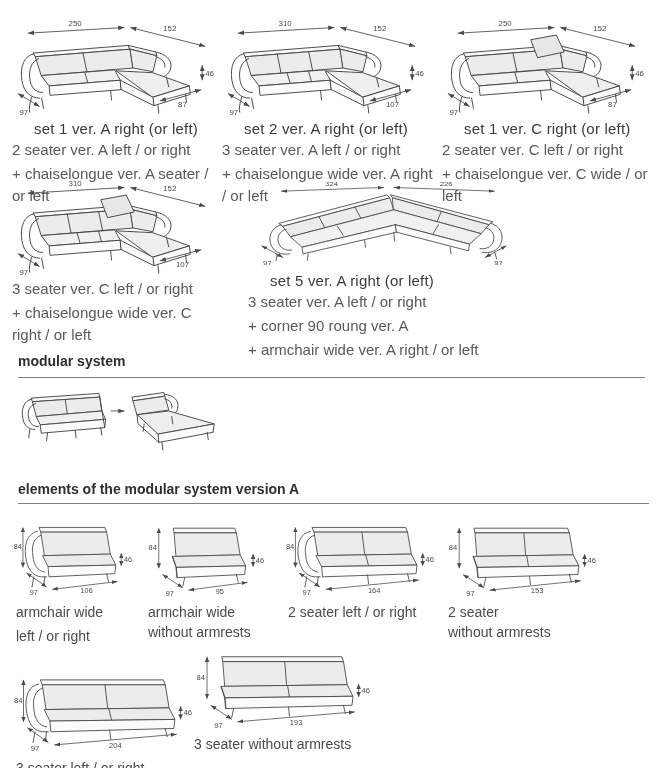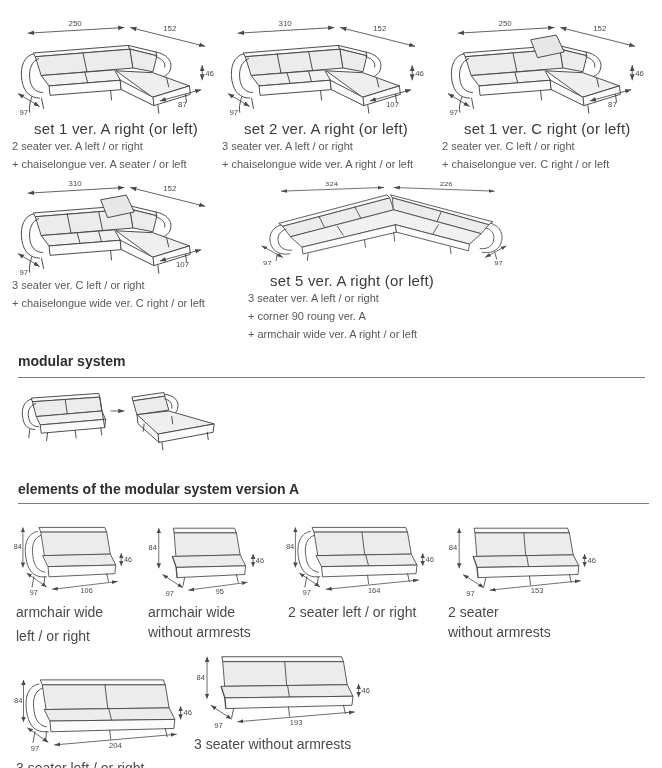--- a/index.html
+++ b/index.html
@@ -4,21 +4,21 @@
 <style>
   * { margin:0; padding:0; box-sizing:border-box; }
   html,body { background:#ffffff; }
   body {
     width:662px; height:768px; position:relative; overflow:hidden;
     font-family:"Liberation Sans", sans-serif; color:#3a3a3a;
   }
   .tile { position:absolute; }
   .tile svg { display:block; }
   .set-title { font-size:15px; color:#3a3a3a; margin-top:4px; letter-spacing:.2px;margin-left:22px; }
-  .set-desc  { font-size:11px; color:#595959; line-height:1.45; margin-top:2px; }
+  .set-desc  { font-size:15px; color:#595959; line-height:1.45; margin-top:2px; }
   .section-heading { position:absolute; font-size:14px; font-weight:bold; color:#2e2e2e; }
   .rule { position:absolute; height:0; border-top:1px solid #7e7e7e; }
   .el-caption { font-size:14px; color:#4a4a4a; line-height:1.45; margin:4px 0 0 4px; }
   .dimline {
     stroke:#4a4a4a; stroke-width:0.9; fill:none;
     marker-start:url(#mA); marker-end:url(#mA);
   }
   .dimline-single { stroke:#4a4a4a; stroke-width:0.9; fill:none; marker-end:url(#mA); }
   text.dim { font-family:"Liberation Sans",sans-serif; font-size:8px; fill:#4a4a4a; }
 </style>
@@ -270,21 +270,21 @@
       <path class="dimline" d="M6,78 L28,92"></path>
     </g>
     <text class="dim" x="64" y="6" text-anchor="middle">250</text>
     <text class="dim" x="160" y="12" text-anchor="middle">152</text>
     <text class="dim" x="196" y="59" text-anchor="start">46</text>
     <text class="dim" x="173" y="92" text-anchor="middle">87</text>
     <text class="dim" x="12" y="101" text-anchor="middle">97</text>
   </svg>
   <div class="set-title">set 1 ver. C right (or left)</div>
   <div class="set-desc">2 seater ver. C left / or right</div>
-  <div class="set-desc">+ chaiselongue ver. C right / or left</div>
+  <div class="set-desc">+ chaiselongue ver. C wide / or left</div>
 </div>
 
 <div class="tile" style="left:12px;top:180px;width:206px">
   <svg viewBox="0 0 208 102" width="205" height="96" preserveAspectRatio="none">
     <use href="#sofaChaise3"></use>
     <use href="#pillowC"></use>
     <g>
       <path class="dimline" d="M16,14 L114,8"></path>
       <path class="dimline" d="M120,8 L196,28"></path>
       <path class="dimline" d="M150,86 L192,74"></path>

